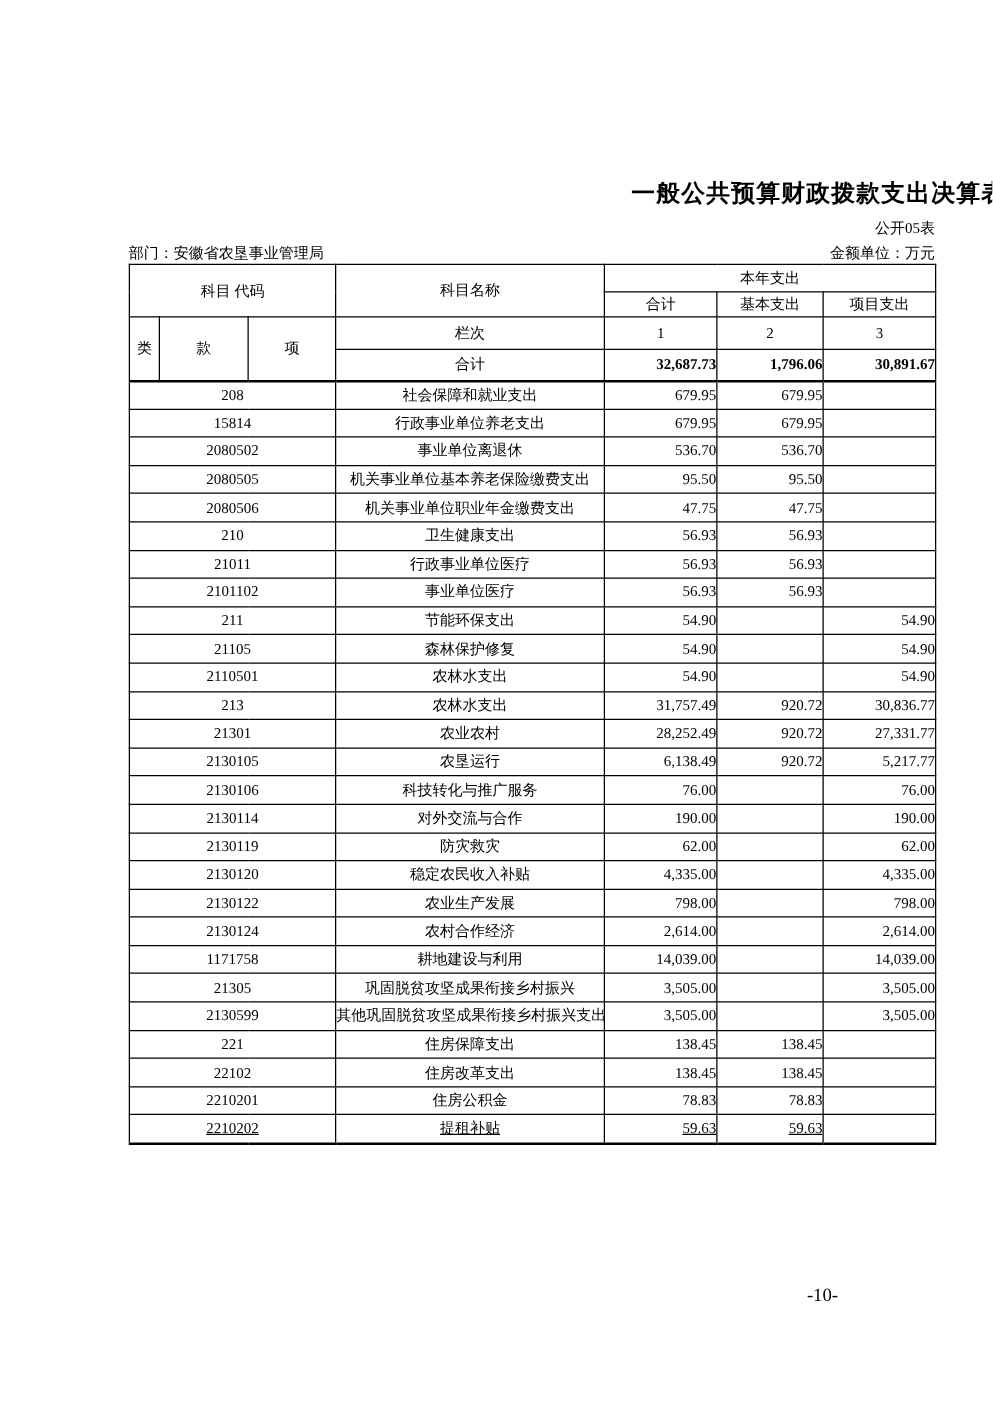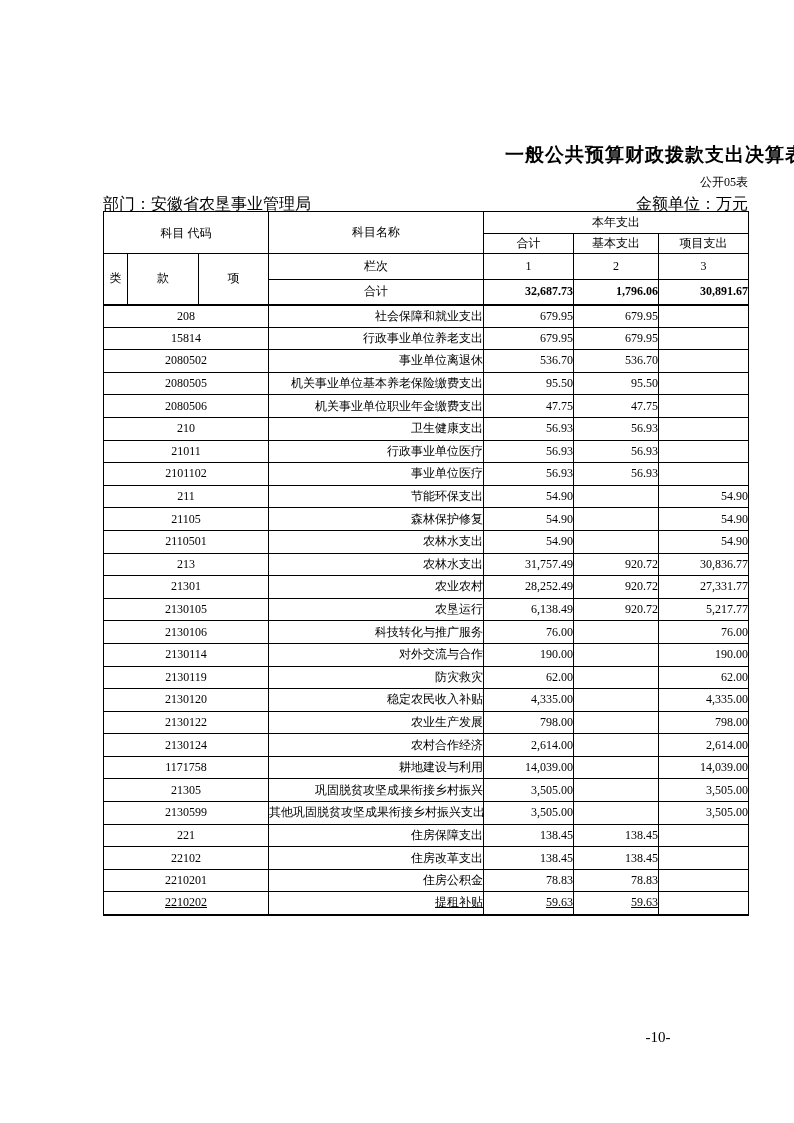--- a/index.html
+++ b/index.html
@@ -11,39 +11,39 @@
   .title {
     position:absolute; top:142px; left:11px; width:100%;
     text-align:right; font-family:"Liberation Sans","DejaVu Sans",sans-serif;
     font-weight:bold; font-size:19px; letter-spacing:1px;
   }
   .doc-code {
     position:absolute; top:174px; right:46px; font-size:12px;
   }
   .meta {
     position:absolute; top:194px; left:103px; right:46px;
-    display:flex; justify-content:space-between; font-size:16px;align-items:center;
+    display:flex; justify-content:space-between; font-size:12px;align-items:center;
   }
   table.budget {
     position:absolute; top:211px; left:103px; width:645px;
     border-collapse:collapse; table-layout:fixed;
   }
   table.budget td {
     border:1px solid #000; font-size:12px; padding:0;
     vertical-align:middle; overflow:hidden; white-space:nowrap;
   }
   thead td { text-align:center; }
   .h-code { white-space:pre-line; line-height:16px; }
   .hr-a { height:22px; }
   .hr-b { height:20px; }
   .hr-c { height:26px; }
   .hr-d { height:25px; }
   tbody tr { height:22.6px; }
   .cell-code { text-align:center; padding-left:3px; }
-  .cell-name { text-align:right; padding-left:4px; }
+  .cell-name { text-align:center; padding-left:4px; }
   .cell-num  { text-align:right; padding-right:3px; }
   .totals-num { font-weight:bold; text-align:right; padding-right:3px; }
   .thick-bottom { border-bottom-width:2px !important; }
   tbody tr:last-child td { border-bottom-width:2px;text-decoration:underline; }
   .note {
     position:absolute; top:923px; left:103px; font-size:12px;
   }
   .page-num {
     position:absolute; top:1029px; left:623px; width:70px;
     text-align:center; font-size:15px;

